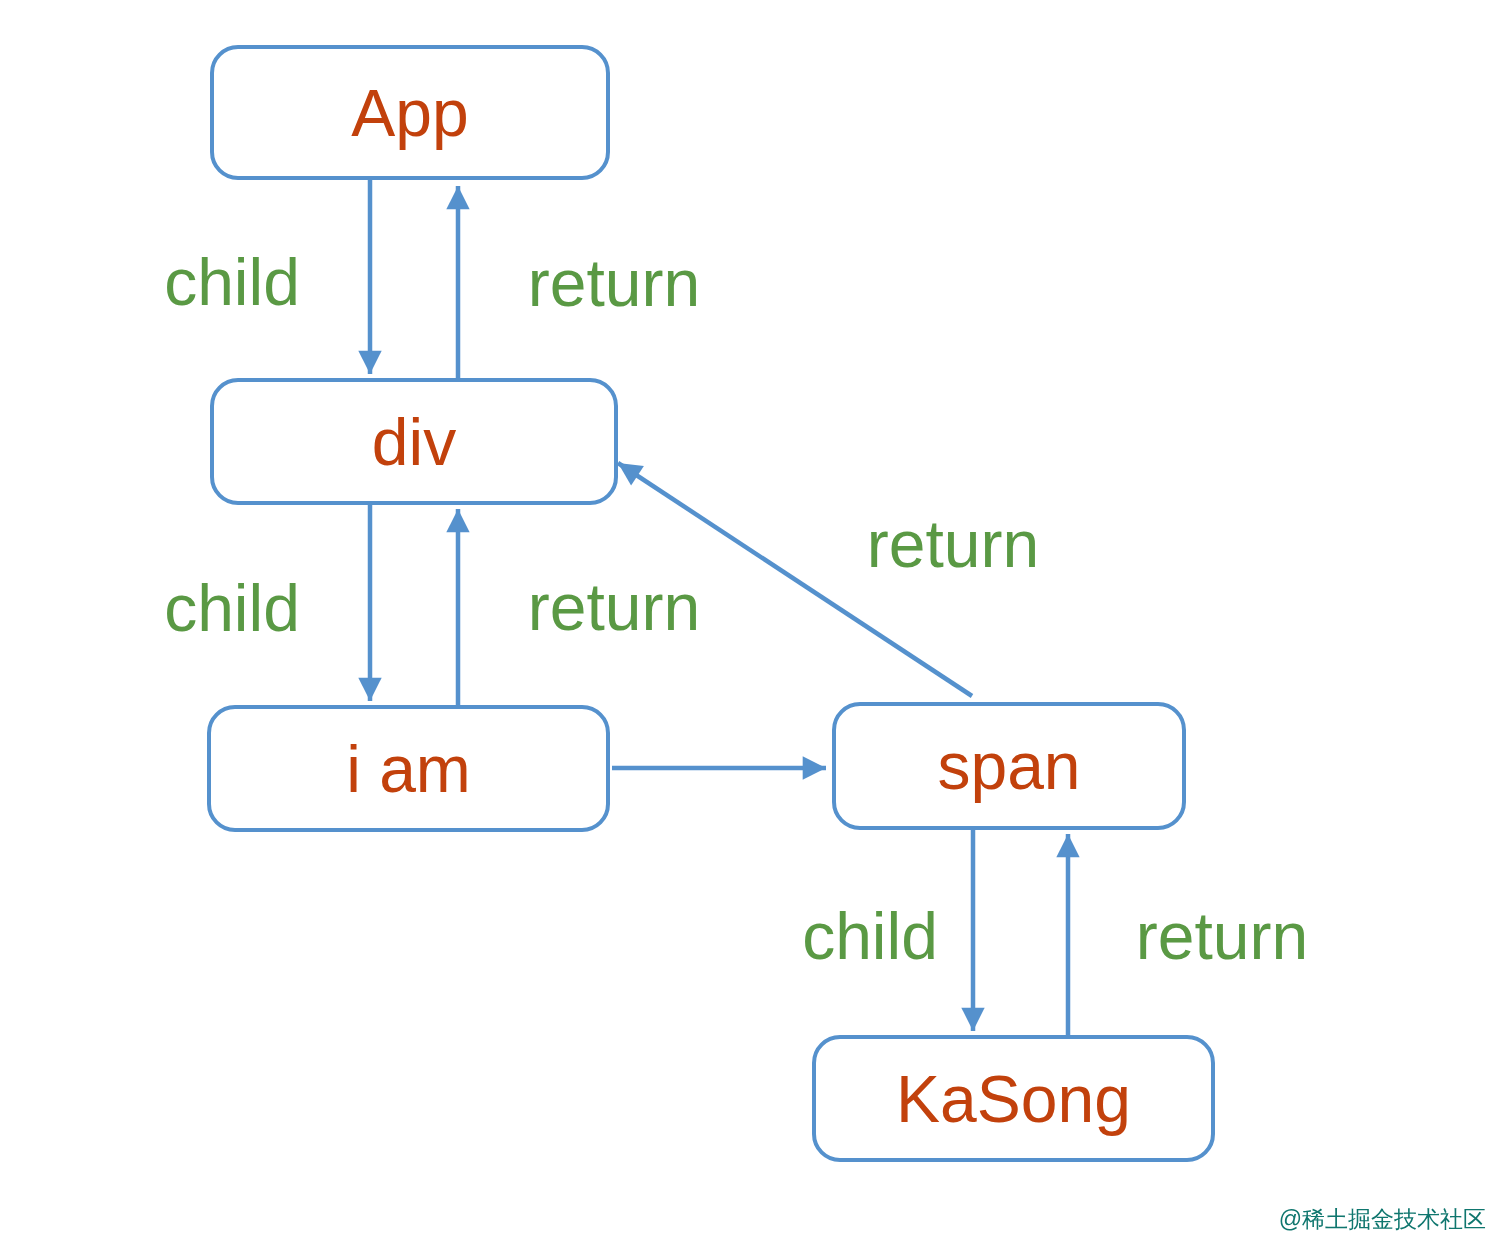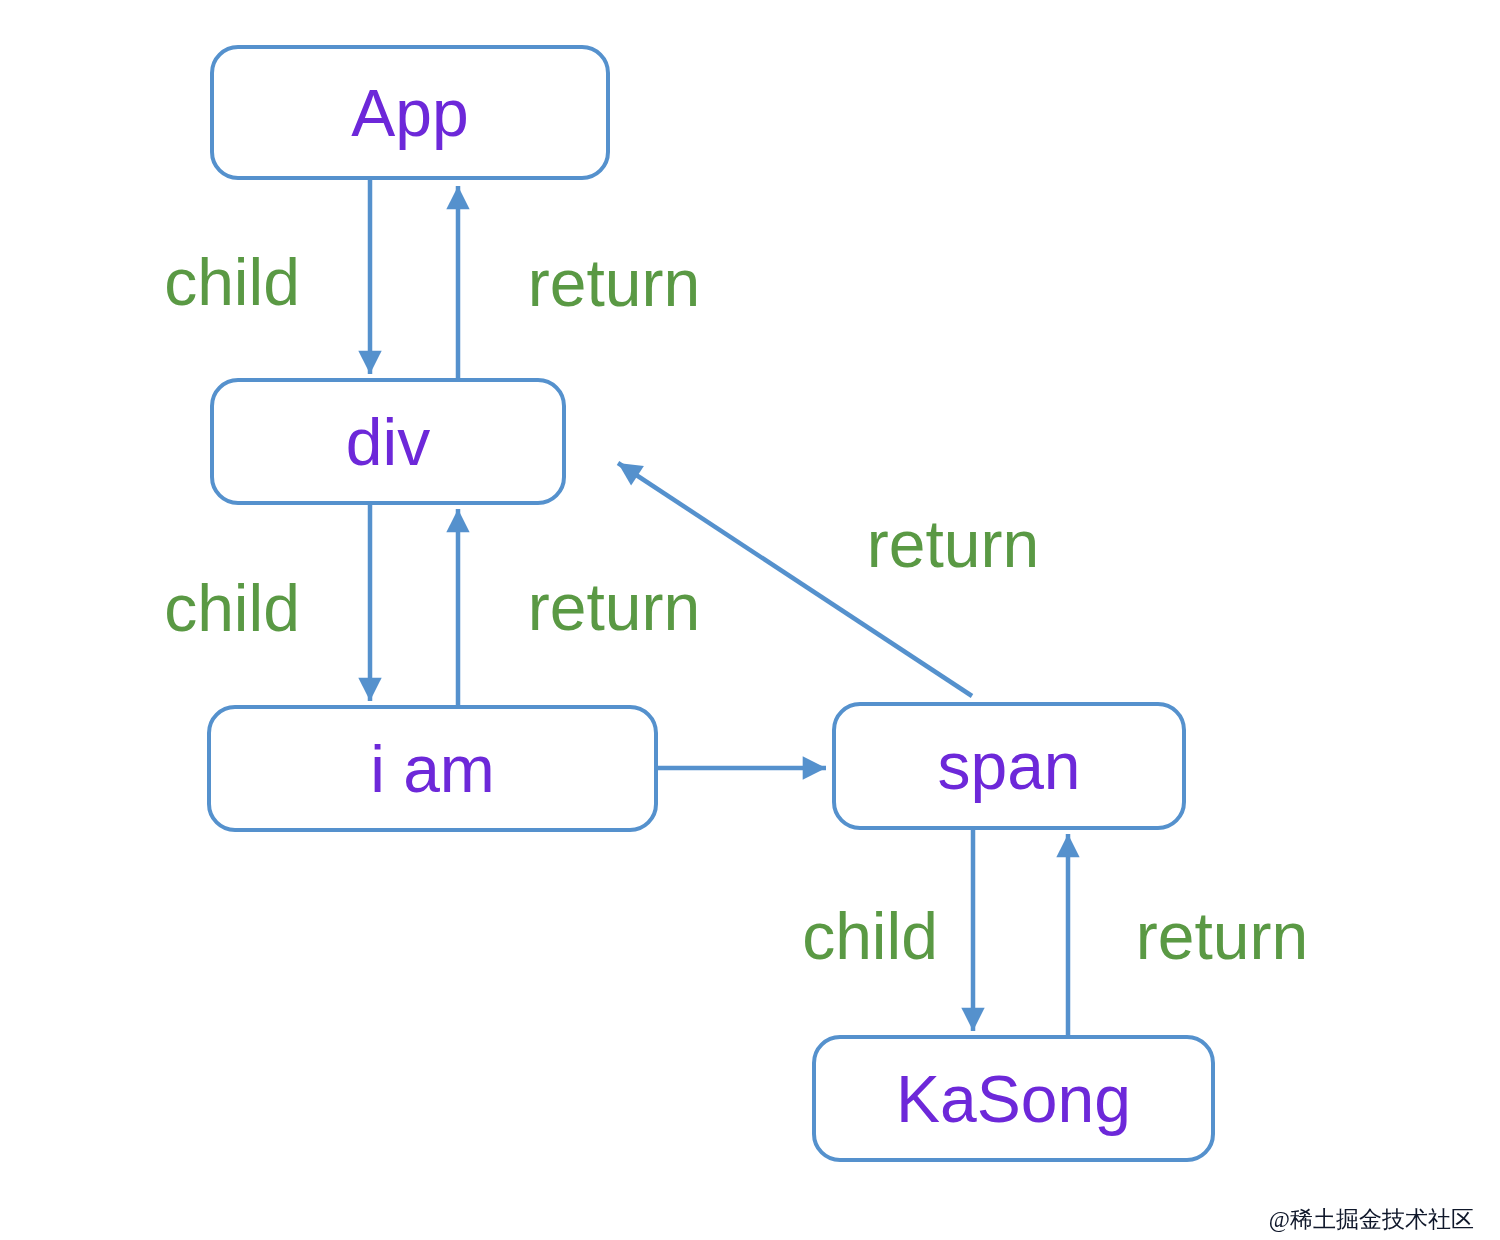--- a/index.html
+++ b/index.html
@@ -28,28 +28,28 @@
     position: absolute;
     box-sizing: border-box;
     border: 4px solid #5591CD;
     border-radius: 28px;
     background: #ffffff;
     display: flex;
     align-items: center;
     justify-content: center;
   }
   .node .node-label {
-    color: #6d28d9;
+    color: #c2410c;
     font-size: 66px;
     line-height: 1;
     white-space: nowrap;
   }
   .n-app    { left: 210px; top: 45px;   width: 400px; height: 135px; }
-  .n-div    { left: 210px; top: 378px;  width: 356px; height: 127px; }
-  .n-iam    { left: 207px; top: 705px;  width: 451px; height: 127px; }
+  .n-div    { left: 210px; top: 378px;  width: 408px; height: 127px; }
+  .n-iam    { left: 207px; top: 705px;  width: 403px; height: 127px; }
   .n-span   { left: 832px; top: 702px;  width: 354px; height: 128px; }
   .n-kasong { left: 812px; top: 1035px; width: 403px; height: 127px; }
 
   .edge-label {
     position: absolute;
     transform: translate(-50%, -50%);
     color: #5A9944;
     font-size: 66px;
     line-height: 1;
     white-space: nowrap;
@@ -59,26 +59,25 @@
   .el-2 { left: 606px;  top: 283px; }
   .el-3 { left: 224px;  top: 608px; }
   .el-4 { left: 606px;  top: 607px; }
   .el-5 { left: 945px;  top: 544px; }
   .el-6 { left: 713px;  top: 871px; }
   .el-7 { left: 862px;  top: 936px; }
   .el-8 { left: 1214px; top: 936px; }
 
   .watermark {
     position: absolute;
-    right: 26px;
+    right: 14px;
     bottom: 6px;
-    color: #0f172a;
+    color: #0f766e;
     font-size: 23px;
     line-height: 1.2;
-    font-family: Liberation Serif, serif;
   }
 </style>
 </head>
 <body>
 
 <div class="stage">
 
   <svg class="arrows" viewBox="0 0 1500 1240" aria-hidden="true">
     <defs>
       <marker id="ah" viewBox="0 0 12 12" refX="11" refY="6" markerWidth="28" markerHeight="28" markerUnits="userSpaceOnUse" orient="auto">

